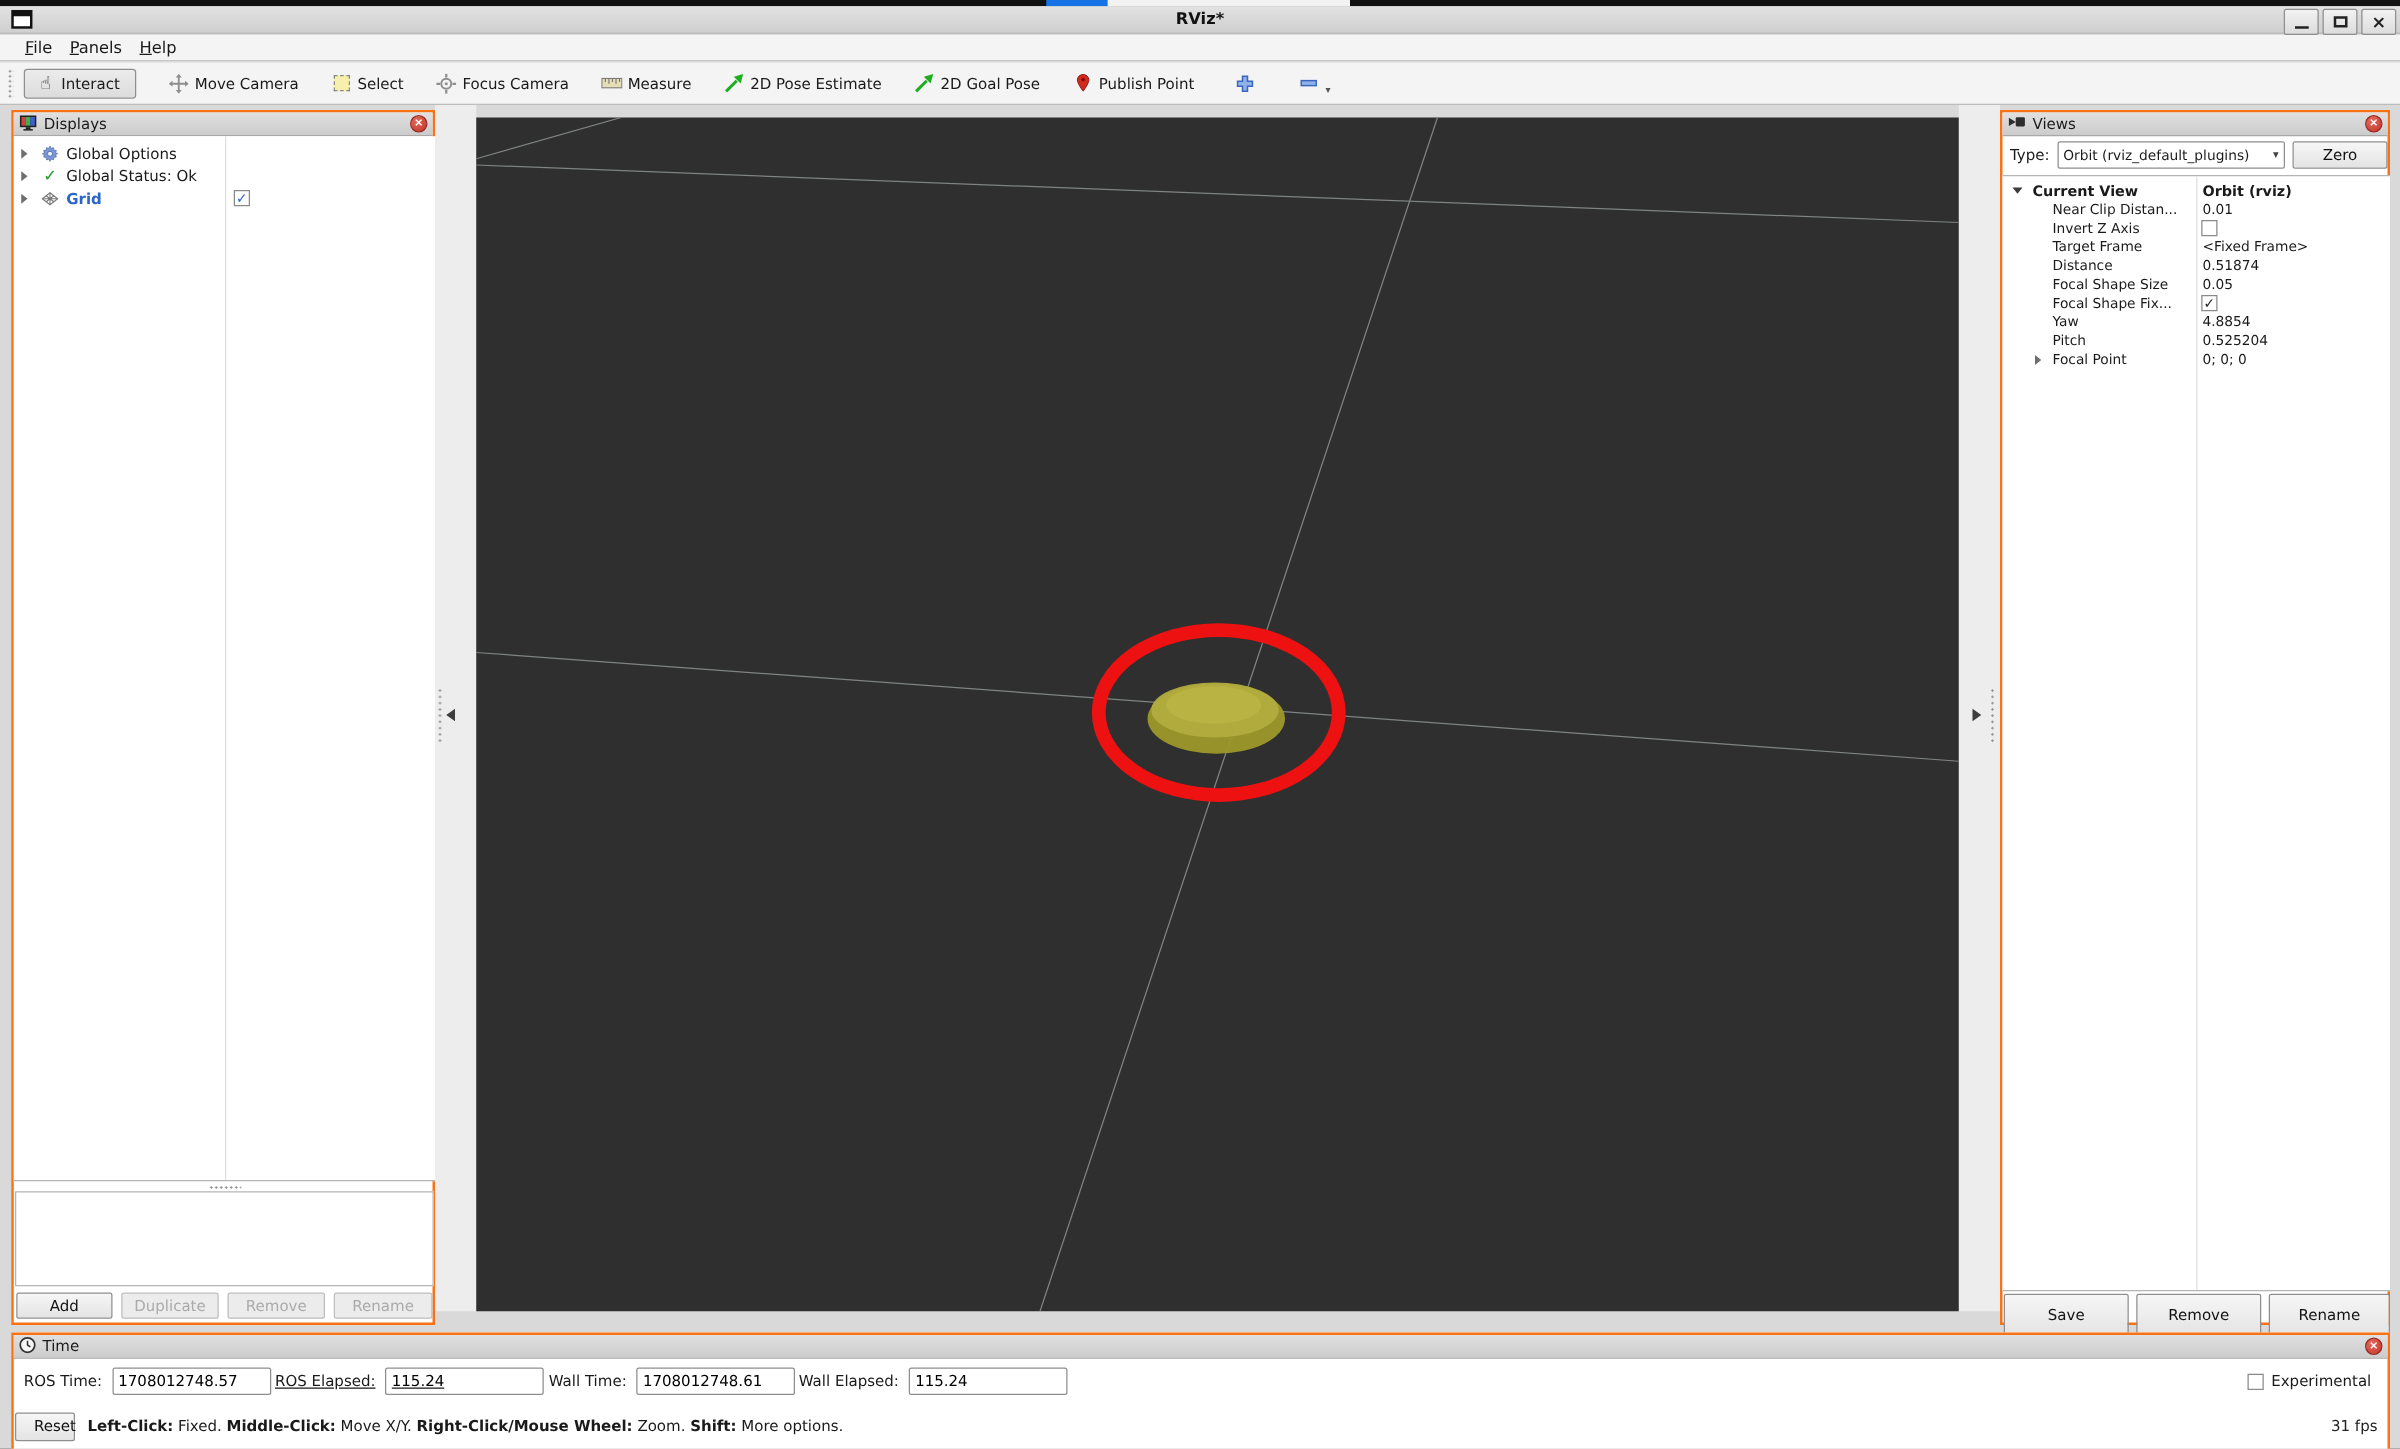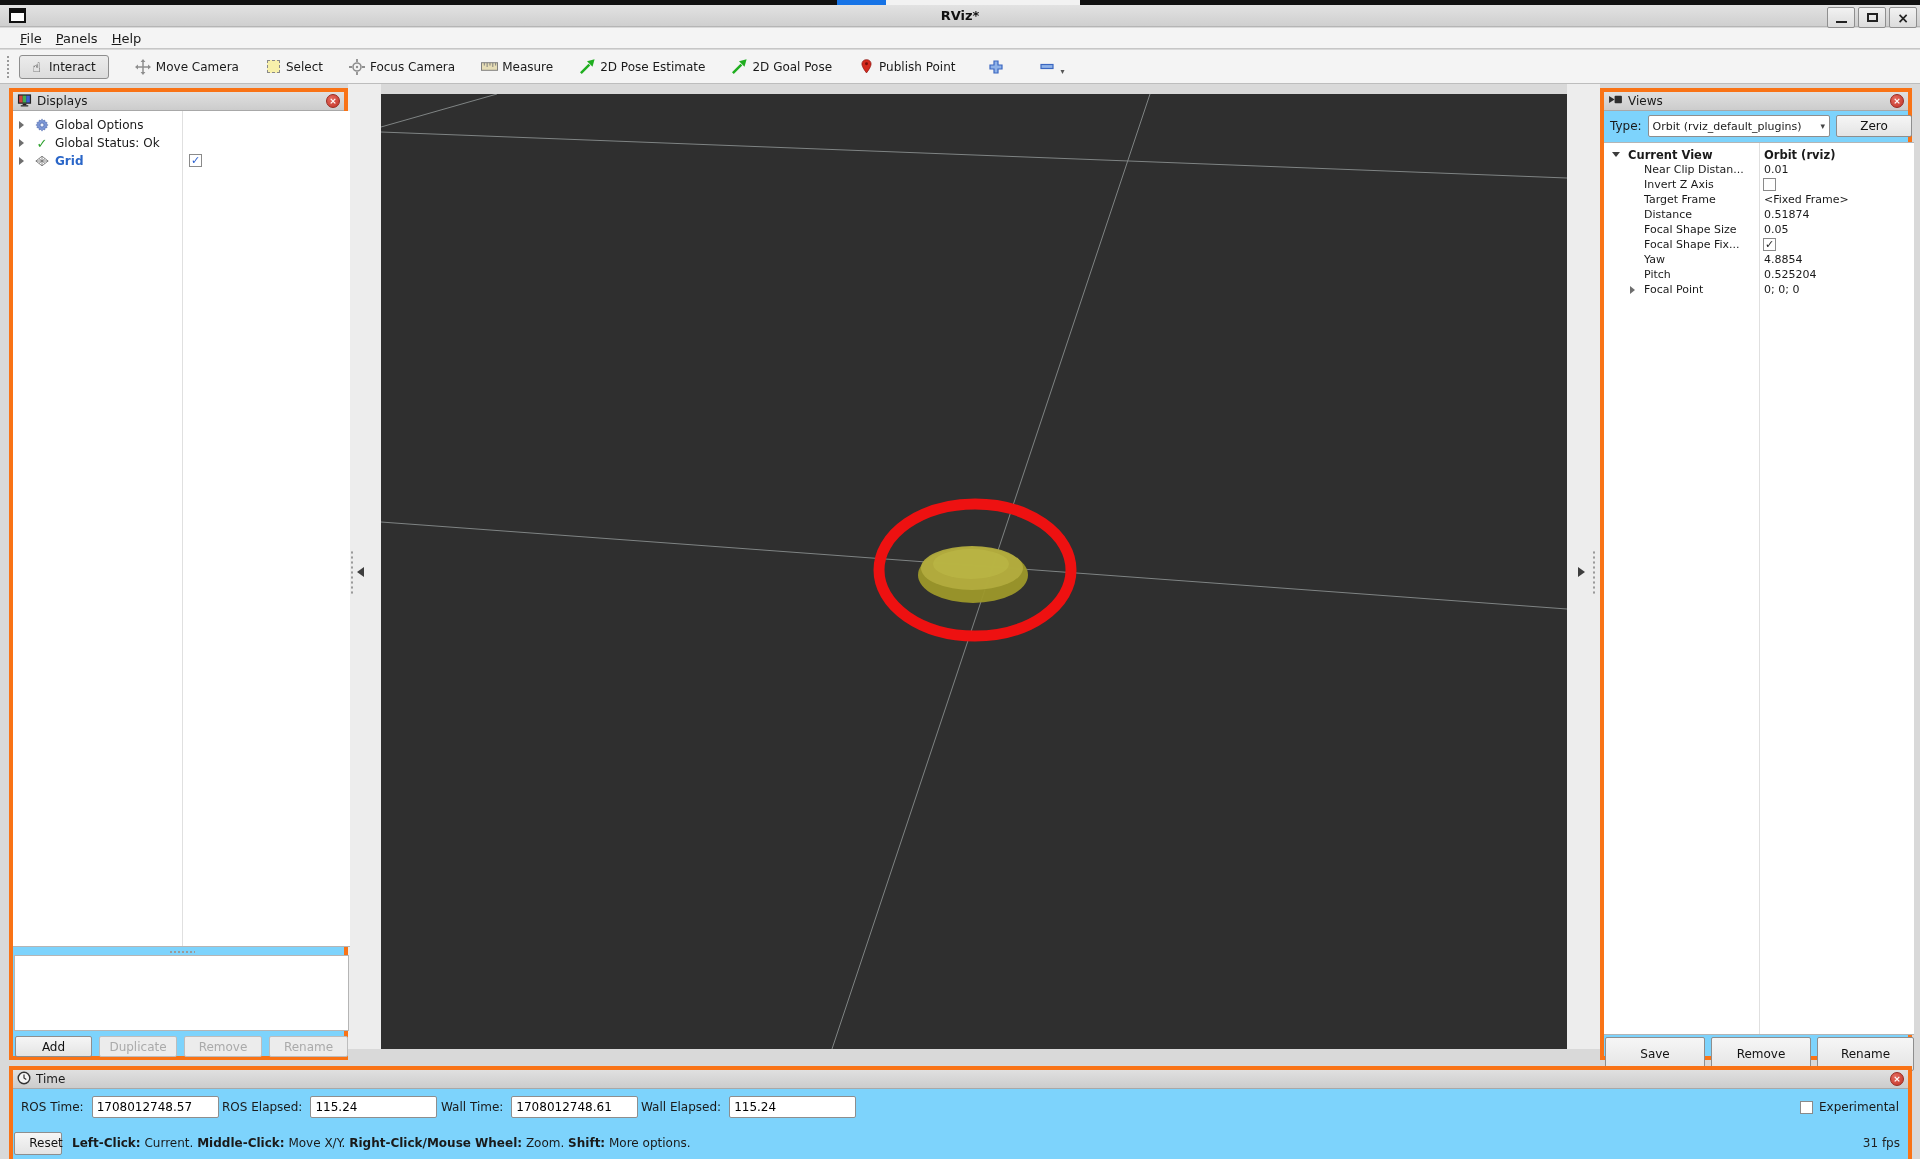--- a/index.html
+++ b/index.html
@@ -30,21 +30,21 @@
   .tool { display:flex; align-items:center; gap:4px; margin-left:26px; font-size:12px; white-space:nowrap; }
   .tool.pressed { margin-left:8px; background:linear-gradient(#ececec,#dcdcdc); border:1px solid #8e8e8e; border-radius:3px; padding:4px 12px 4px 8px; }
   .tool .uicon { display:inline-flex; width:17px; justify-content:center; }
   .hand-glyph { font-size:14px; line-height:1; }
   .select-swatch { width:13px; height:13px; background:#f7f0aa; border:1px dashed #8a8a8a; }
   .tb-plus { margin-left:32px; }
   .tb-minus { margin-left:34px; position:relative; }
   .dd-tick { position:absolute; right:-9px; bottom:-6px; font-size:8px; color:#555; }
 
   
-  .panel { position:absolute; background:#7dd3fc; border:4px solid #f97316; }
+  .panel { position:absolute; background:#ffffff; border:2px solid #f97316; }
   .panel-header { height:19px; background:linear-gradient(#e0e0e0,#cccccc); border-bottom:1px solid #a8a8a8; display:flex; align-items:center; padding:0 4px; gap:5px; font-size:12px; }
   .panel-title { flex:1; }
   .close-red { width:14px; height:14px; border-radius:50%; background:radial-gradient(circle at 35% 30%, #e4695c, #c3352a); border:1px solid #992а20; border:1px solid #99291f; color:#fff; font-size:9px; font-weight:bold; line-height:12px; text-align:center; }
 
   
   .displays-panel { left:9px; top:88px; width:339px; height:972px; }
   .d-tree { position:absolute; left:0; top:19px; width:337px; height:836px; background:#fff; border-bottom:1px solid #b5b5b5; }
   .d-col-divider { position:absolute; left:169px; top:0; width:1px; height:100%; background:#e0e0e0; }
   .t-row { position:absolute; left:0; height:18px; display:flex; align-items:center; }
   .exp-right { width:0; height:0; border-left:5px solid #6e6e6e; border-top:4px solid transparent; border-bottom:4px solid transparent; }
@@ -410,36 +410,36 @@
         </svg>
     </span>
     <span class="panel-title">Time</span>
     <span class="close-red">×</span>
   </div>
 
   <div class="tp-row" style="left:8px;">
     <span class="tp-label">ROS Time:</span>
     <input class="tp-input" style="margin-left: 8px;" value="1708012748.57">
   </div>
-  <div class="tp-row" style="left:209px;">
+  <div class="tp-row" style="left:209px;text-decoration:underline;">
     <span class="tp-label">ROS Elapsed:</span>
     <input class="tp-input" style="margin-left: 8px;" value="115.24">
   </div>
   <div class="tp-row" style="left:428px;">
     <span class="tp-label">Wall Time:</span>
     <input class="tp-input" style="margin-left: 8px;" value="1708012748.61">
   </div>
   <div class="tp-row" style="left:628px;">
     <span class="tp-label">Wall Elapsed:</span>
     <input class="tp-input" style="margin-left: 8px;" value="115.24">
   </div>
 
   <div class="exp-box">
     <span class="cb"></span>
     <span class="tp-label">Experimental</span>
   </div>
 
   <div class="status-row">
     <div class="btn btn-reset">Reset</div>
-    <div class="help-text"><b>Left-Click:</b><span> Current. </span><b>Middle-Click:</b><span> Move X/Y. </span><b>Right-Click/Mouse Wheel:</b><span> Zoom. </span><b>Shift:</b><span> More options.</span></div>
+    <div class="help-text"><b>Left-Click:</b><span> Fixed. </span><b>Middle-Click:</b><span> Move X/Y. </span><b>Right-Click/Mouse Wheel:</b><span> Zoom. </span><b>Shift:</b><span> More options.</span></div>
   </div>
   <div class="fps">31 fps</div>
 </div>
 
 </body></html>

